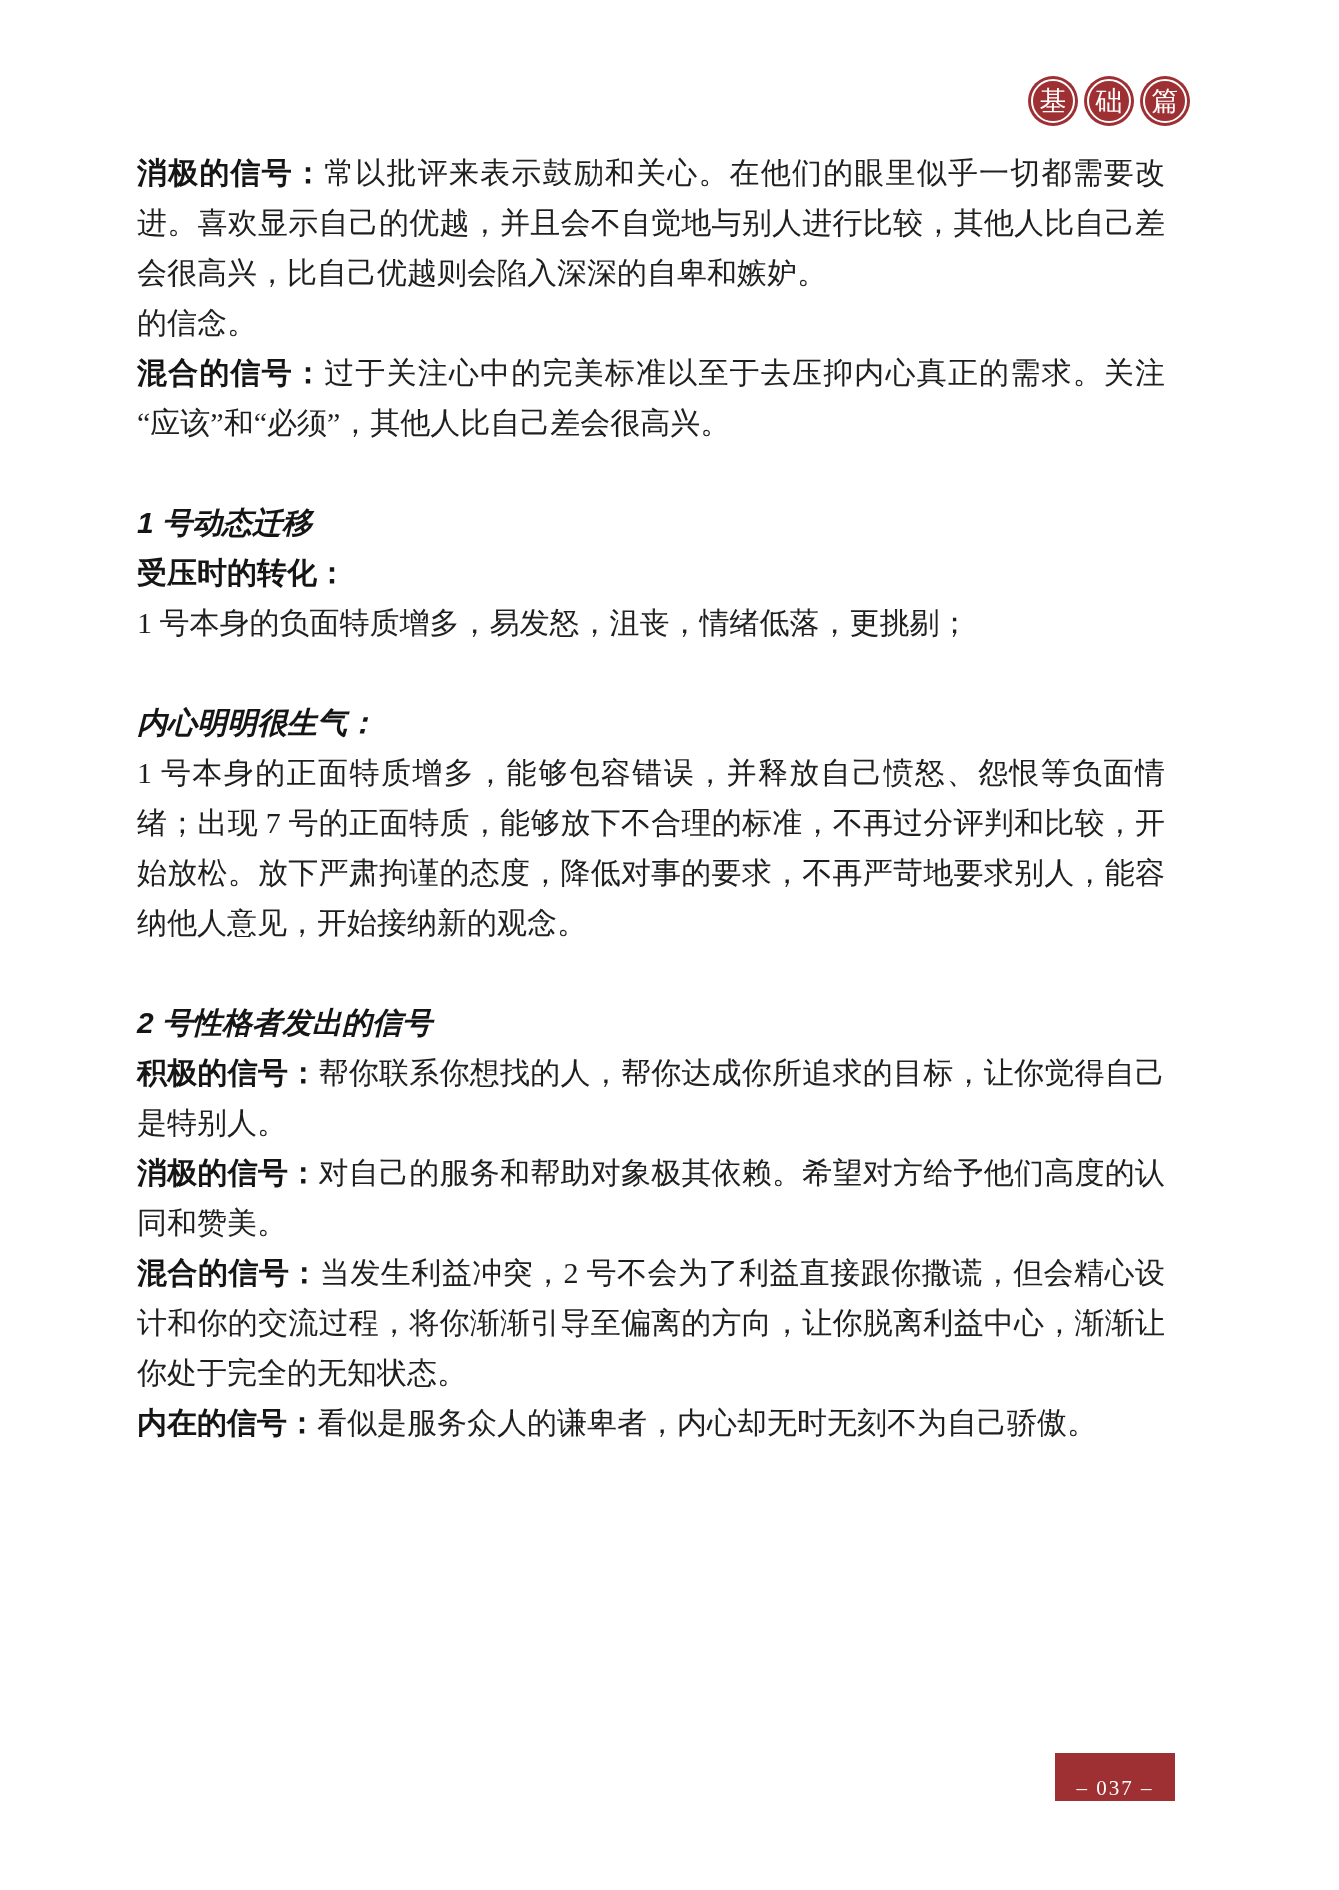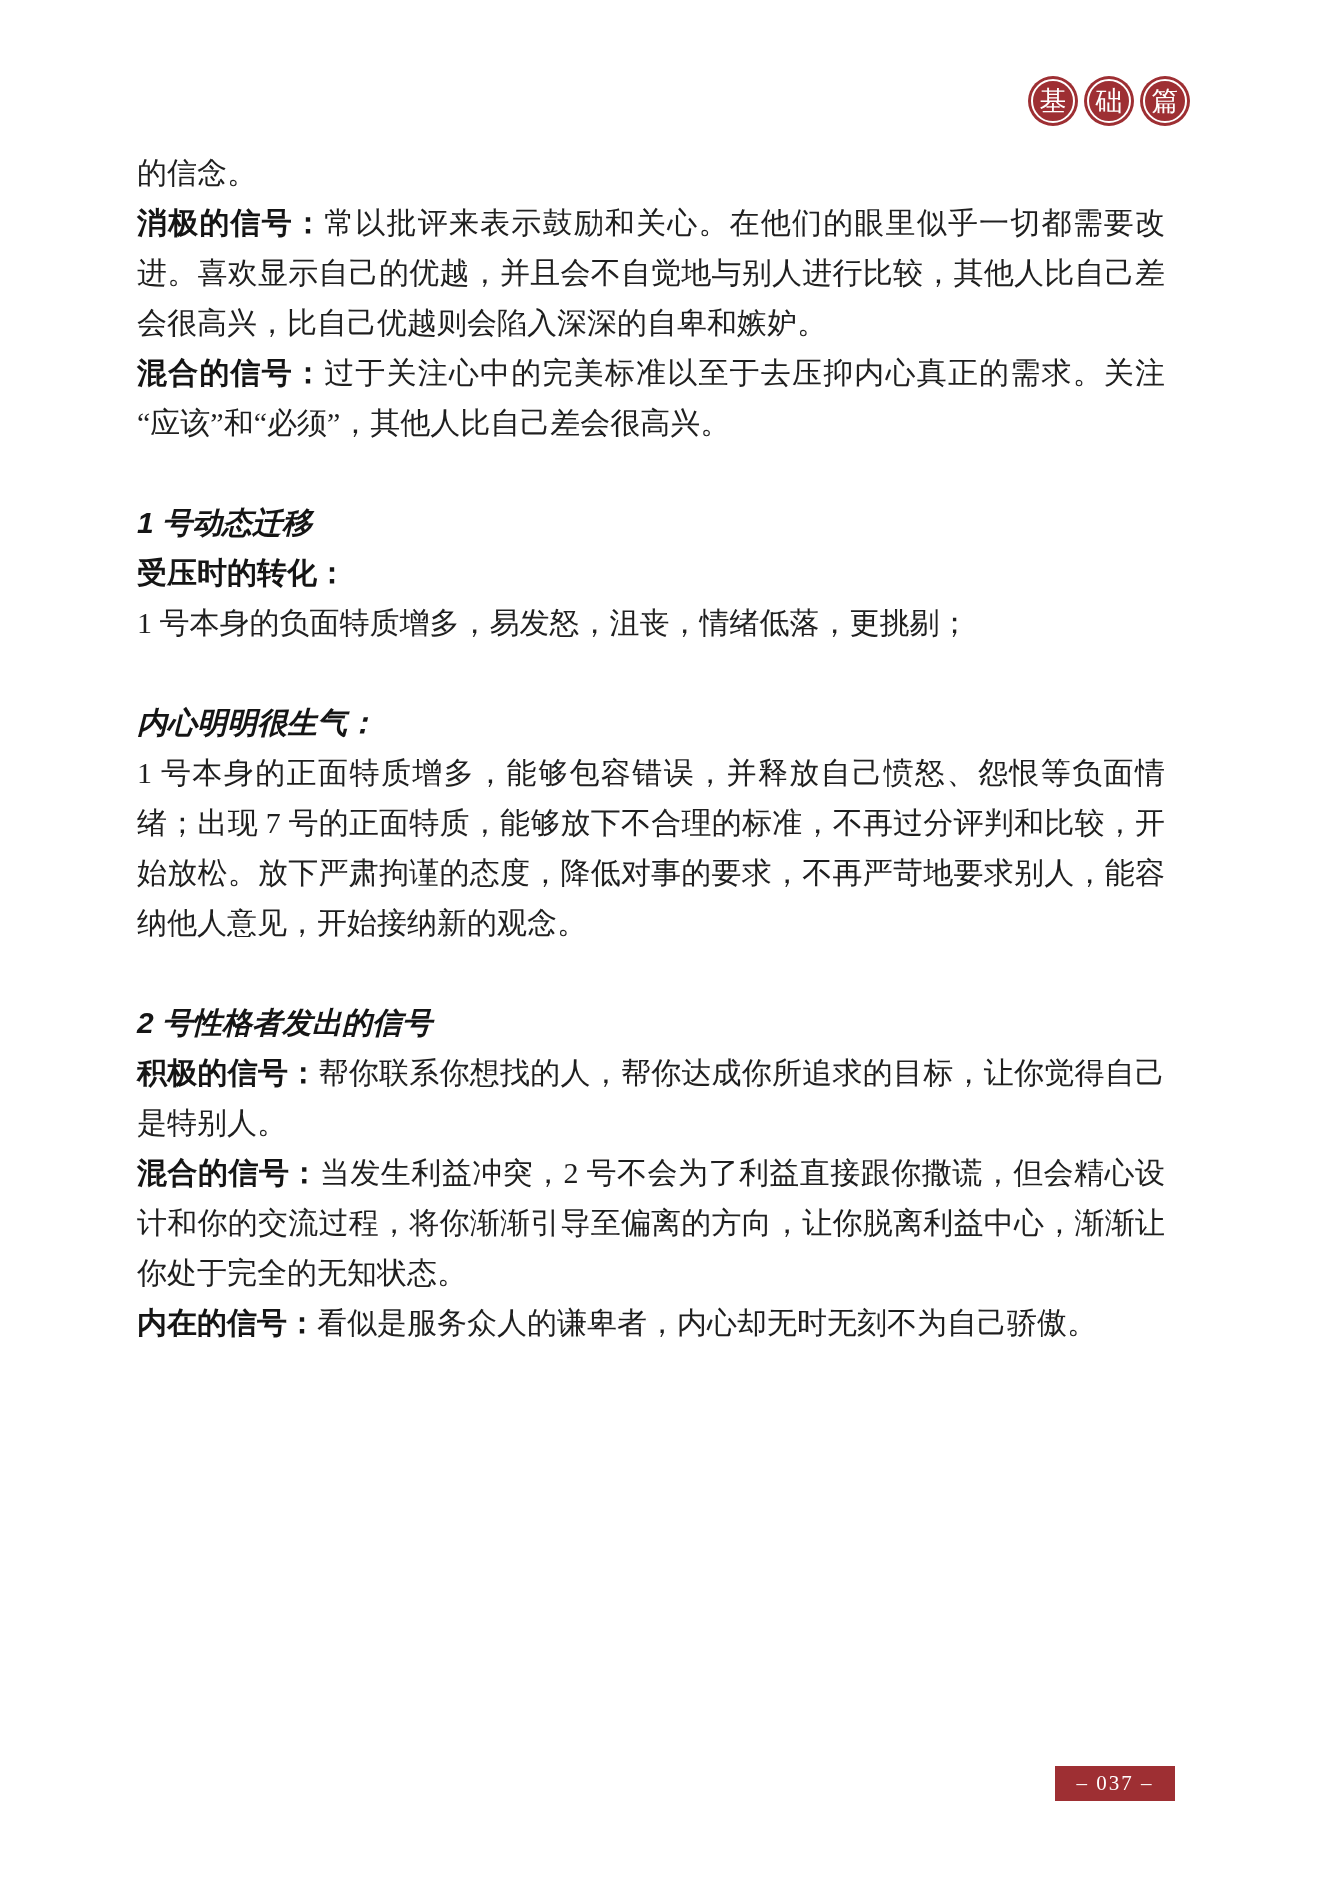--- a/index.html
+++ b/index.html
@@ -58,25 +58,25 @@
     font-size: 30px;
     text-align: left;
   }
   .gap-before { margin-top: 50px !important; font-style: italic; }
   
   .page-number {
     position: absolute;
     right: 164px;
     bottom: 89px;
     width: 120px;
-    height: 35px;
+    height: 48px;
     background: var(--accent-red, #9e2f33);
     color: #ffffff;
     display: flex;
-    align-items: center;
+    align-items: flex-end;
     justify-content: center;
     font-size: 21px;
     letter-spacing: 2px;
     font-family: "Liberation Serif", "DejaVu Serif", serif;
   }
 </style>
 </head>
 <body>
 
 <div class="page">
@@ -88,38 +88,39 @@
     <div class="stamp">
       <div class="stamp-inner">础</div>
     </div>
     <div class="stamp">
       <div class="stamp-inner">篇</div>
     </div>
   </div>
 
   <main class="text-body">
 
+    <p><span class="sig-label">消极的信号：</span><span>常以批评来表示鼓励和关心。在他们的眼里似乎一切都需要改进。喜欢显示自己的优越，并且会不自觉地与别人进行比较，其他人比自己差会很高兴，比自己优越则会陷入深深的自卑和嫉妒。</span></p>
+
     <p><span>的信念。</span></p>
-
-    <p><span class="sig-label">消极的信号：</span><span>常以批评来表示鼓励和关心。在他们的眼里似乎一切都需要改进。喜欢显示自己的优越，并且会不自觉地与别人进行比较，其他人比自己差会很高兴，比自己优越则会陷入深深的自卑和嫉妒。</span></p>
 
     <p><span class="sig-label">混合的信号：</span><span>过于关注心中的完美标准以至于去压抑内心真正的需求。关注“应该”和“必须”，其他人比自己差会很高兴。</span></p>
 
 
     <p class="sec-heading gap-before">1 号动态迁移</p>
     <p class="sec-heading">受压时的转化：</p>
     <p>1 号本身的负面特质增多，易发怒，沮丧，情绪低落，更挑剔；</p>
 
     <p class="sec-heading gap-before">内心明明很生气：</p>
     <p>1 号本身的正面特质增多，能够包容错误，并释放自己愤怒、怨恨等负面情绪；出现 7 号的正面特质，能够放下不合理的标准，不再过分评判和比较，开始放松。放下严肃拘谨的态度，降低对事的要求，不再严苛地要求别人，能容纳他人意见，开始接纳新的观念。</p>
 
     <p class="sec-heading gap-before">2 号性格者发出的信号</p>
 
     <p><span class="sig-label">积极的信号：</span><span>帮你联系你想找的人，帮你达成你所追求的目标，让你觉得自己是特别人。</span></p>
 
+    <p><span class="sig-label">消极的信号：</span><span>对自己的服务和帮助对象极其依赖。希望对方给予他们高度的认同和赞美。</span></p>
 
     <p><span class="sig-label">混合的信号：</span><span>当发生利益冲突，2 号不会为了利益直接跟你撒谎，但会精心设计和你的交流过程，将你渐渐引导至偏离的方向，让你脱离利益中心，渐渐让你处于完全的无知状态。</span></p>
 
     <p><span class="sig-label">内在的信号：</span><span>看似是服务众人的谦卑者，内心却无时无刻不为自己骄傲。</span></p>
 
   </main>
 
   <div class="page-number">
     <span>– 037 –</span>
   </div>

